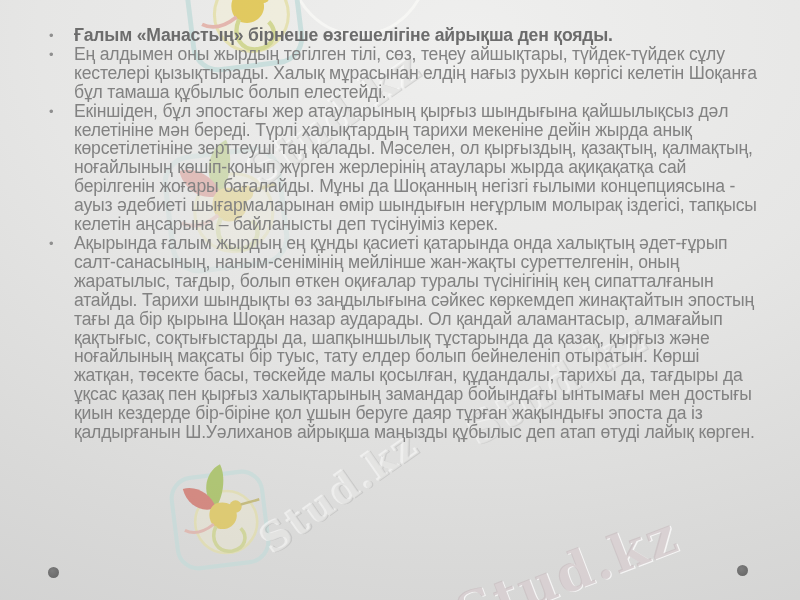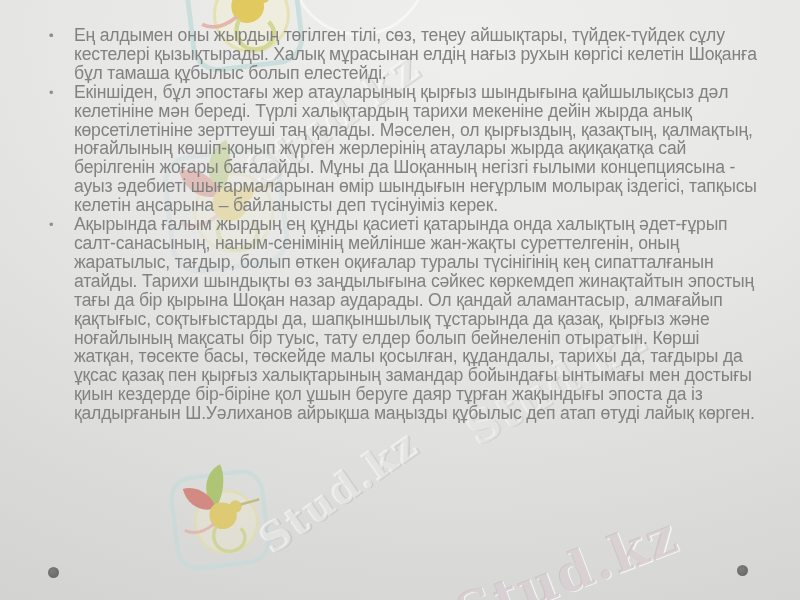--- a/index.html
+++ b/index.html
@@ -92,20 +92,21 @@
     <use href="#studlogo"></use>
   </svg>
   <div class="wm wm-faint wm1">Stud.kz</div>
   <div class="wm wm-faint wm2">Stud.kz</div>
   <div class="wm wm-faint wm4">Stud.kz</div>
   <div class="wm wm3">Stud.kz</div>
 
   <ul class="bullets">
     <li class="bold">
       <span class="mk">•</span>
+      <span class="tx">Ғалым «Манастың» бірнеше өзгешелігіне айрықша  ден қояды.</span>
     </li>
     <li>
       <span class="mk">•</span>
       <span class="tx">Ең алдымен оны жырдың төгілген тілі, сөз, теңеу айшықтары, түйдек-түйдек сұлу кестелері қызықтырады. Халық мұрасынан елдің нағыз рухын көргісі келетін Шоқанға бұл тамаша құбылыс болып елестейді.</span>
     </li>
     <li>
       <span class="mk">•</span>
       <span class="tx">Екіншіден, бұл эпостағы жер атауларының қырғыз шындығына қайшылықсыз дәл келетініне мән  береді. Түрлі халықтардың тарихи мекеніне дейін жырда анық көрсетілетініне зерттеуші таң қалады. Мәселен, ол қырғыздың, қазақтың, қалмақтың, ноғайлының көшіп-қонып жүрген жерлерінің  атаулары жырда ақиқақатқа сай берілгенін жоғары бағалайды. Мұны да Шоқанның негізгі ғылыми концепциясына  - ауыз әдебиеті шығармаларынан өмір шындығын неғұрлым молырақ іздегісі, тапқысы келетін аңсарына – байланысты деп түсінуіміз керек.</span>
     </li>
     <li>

